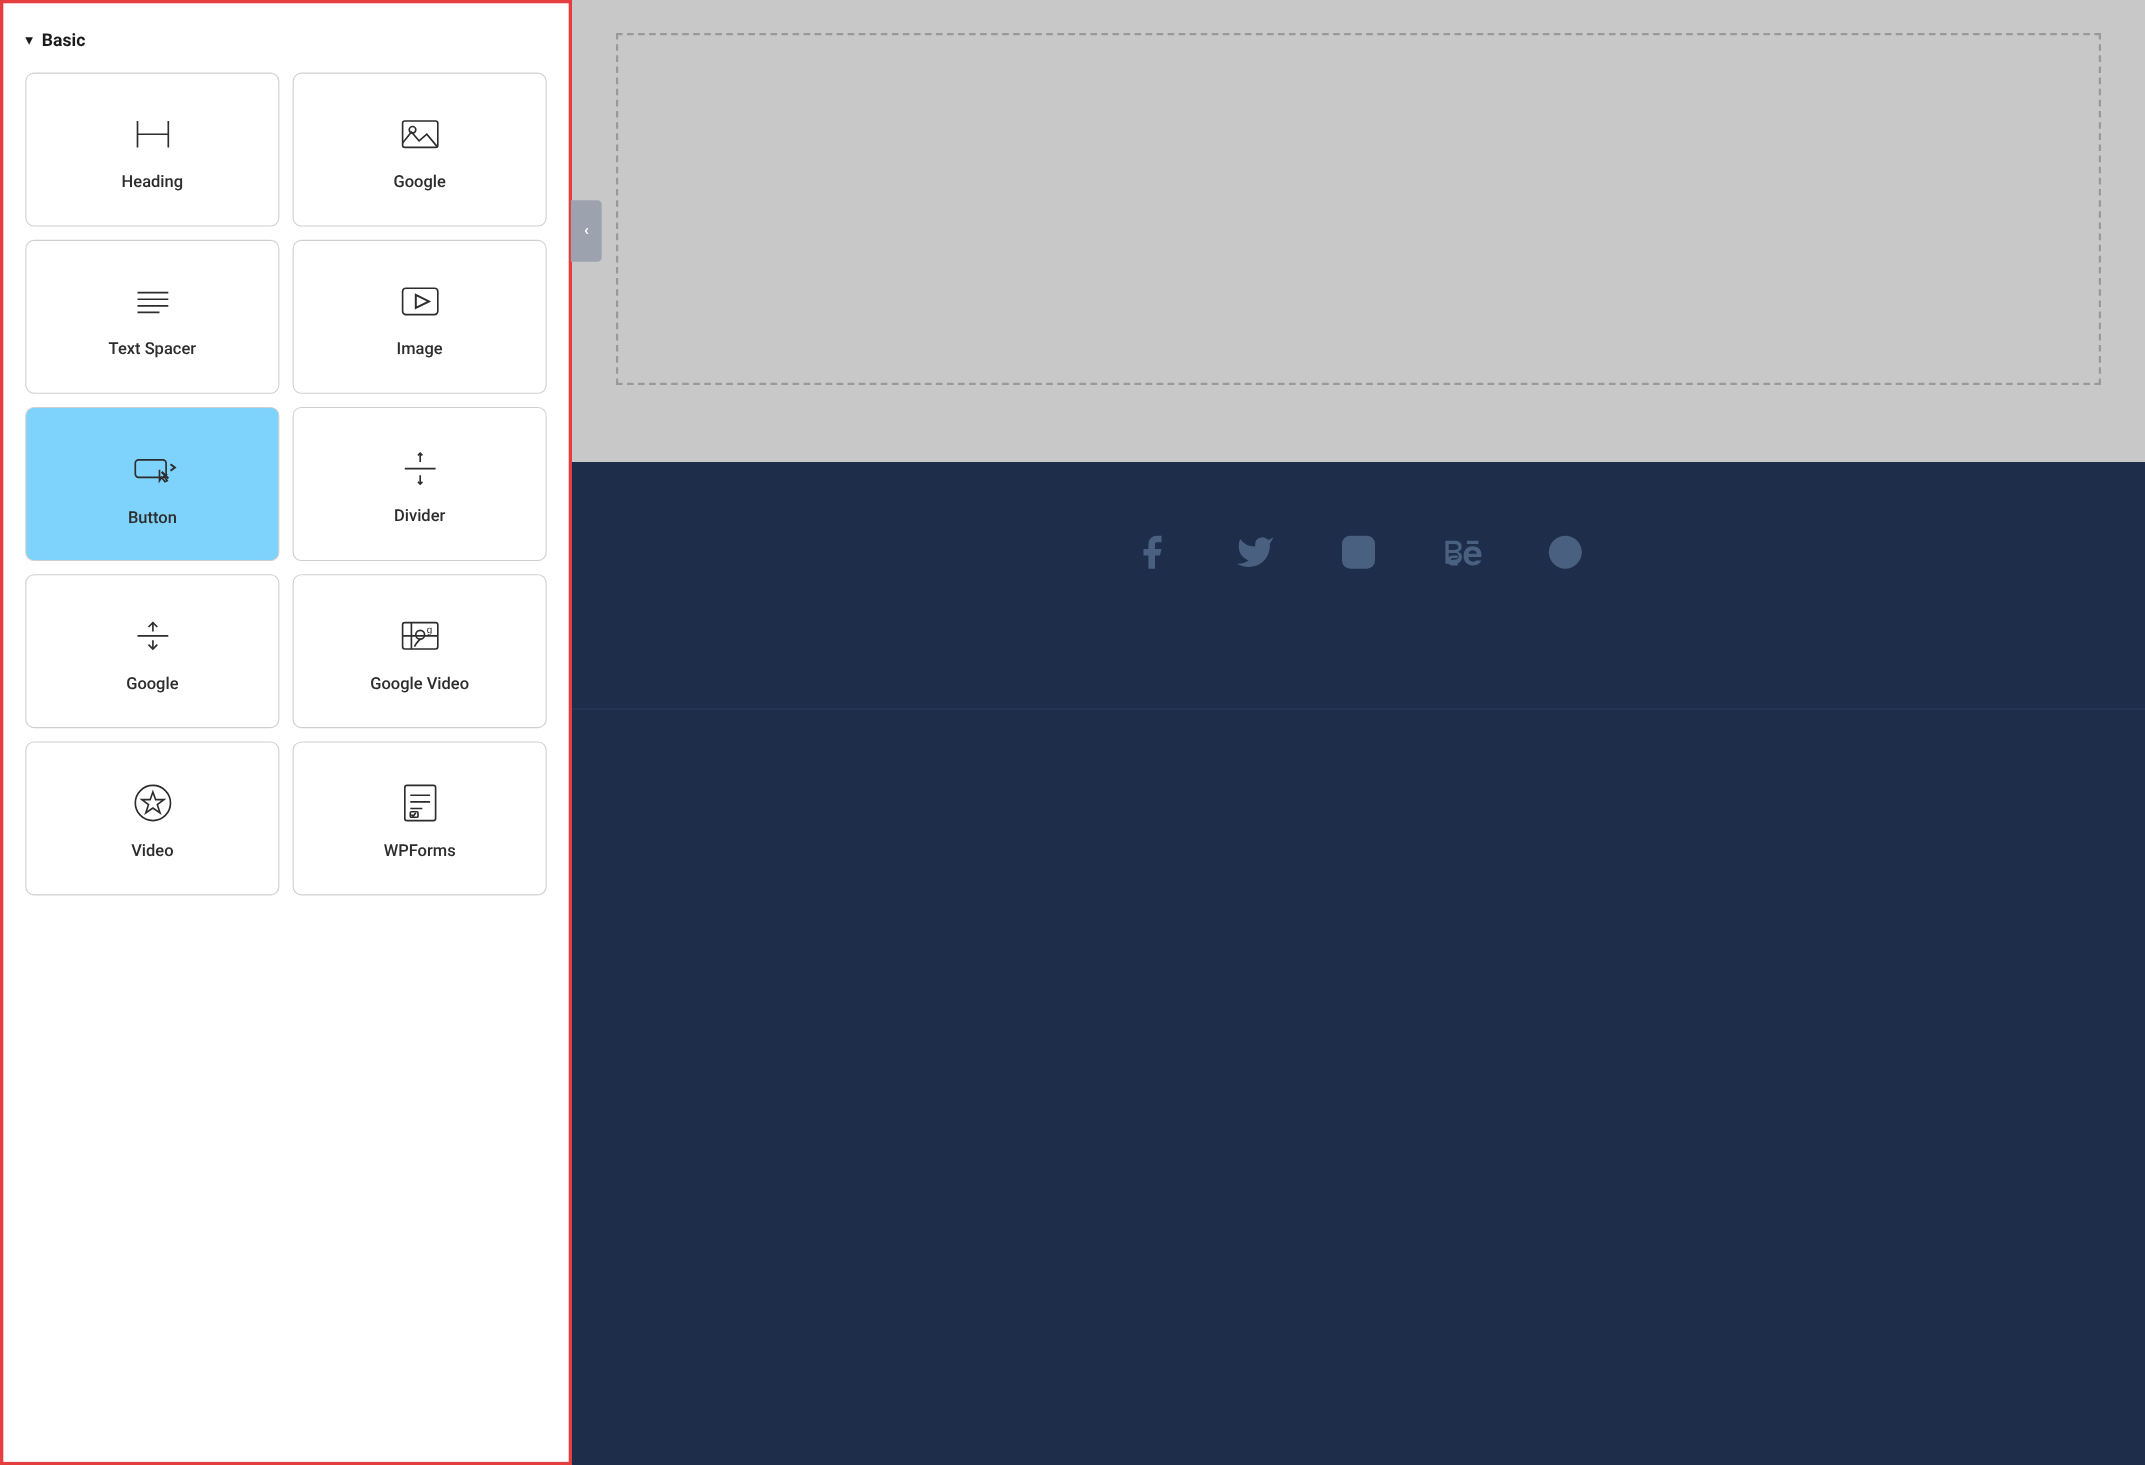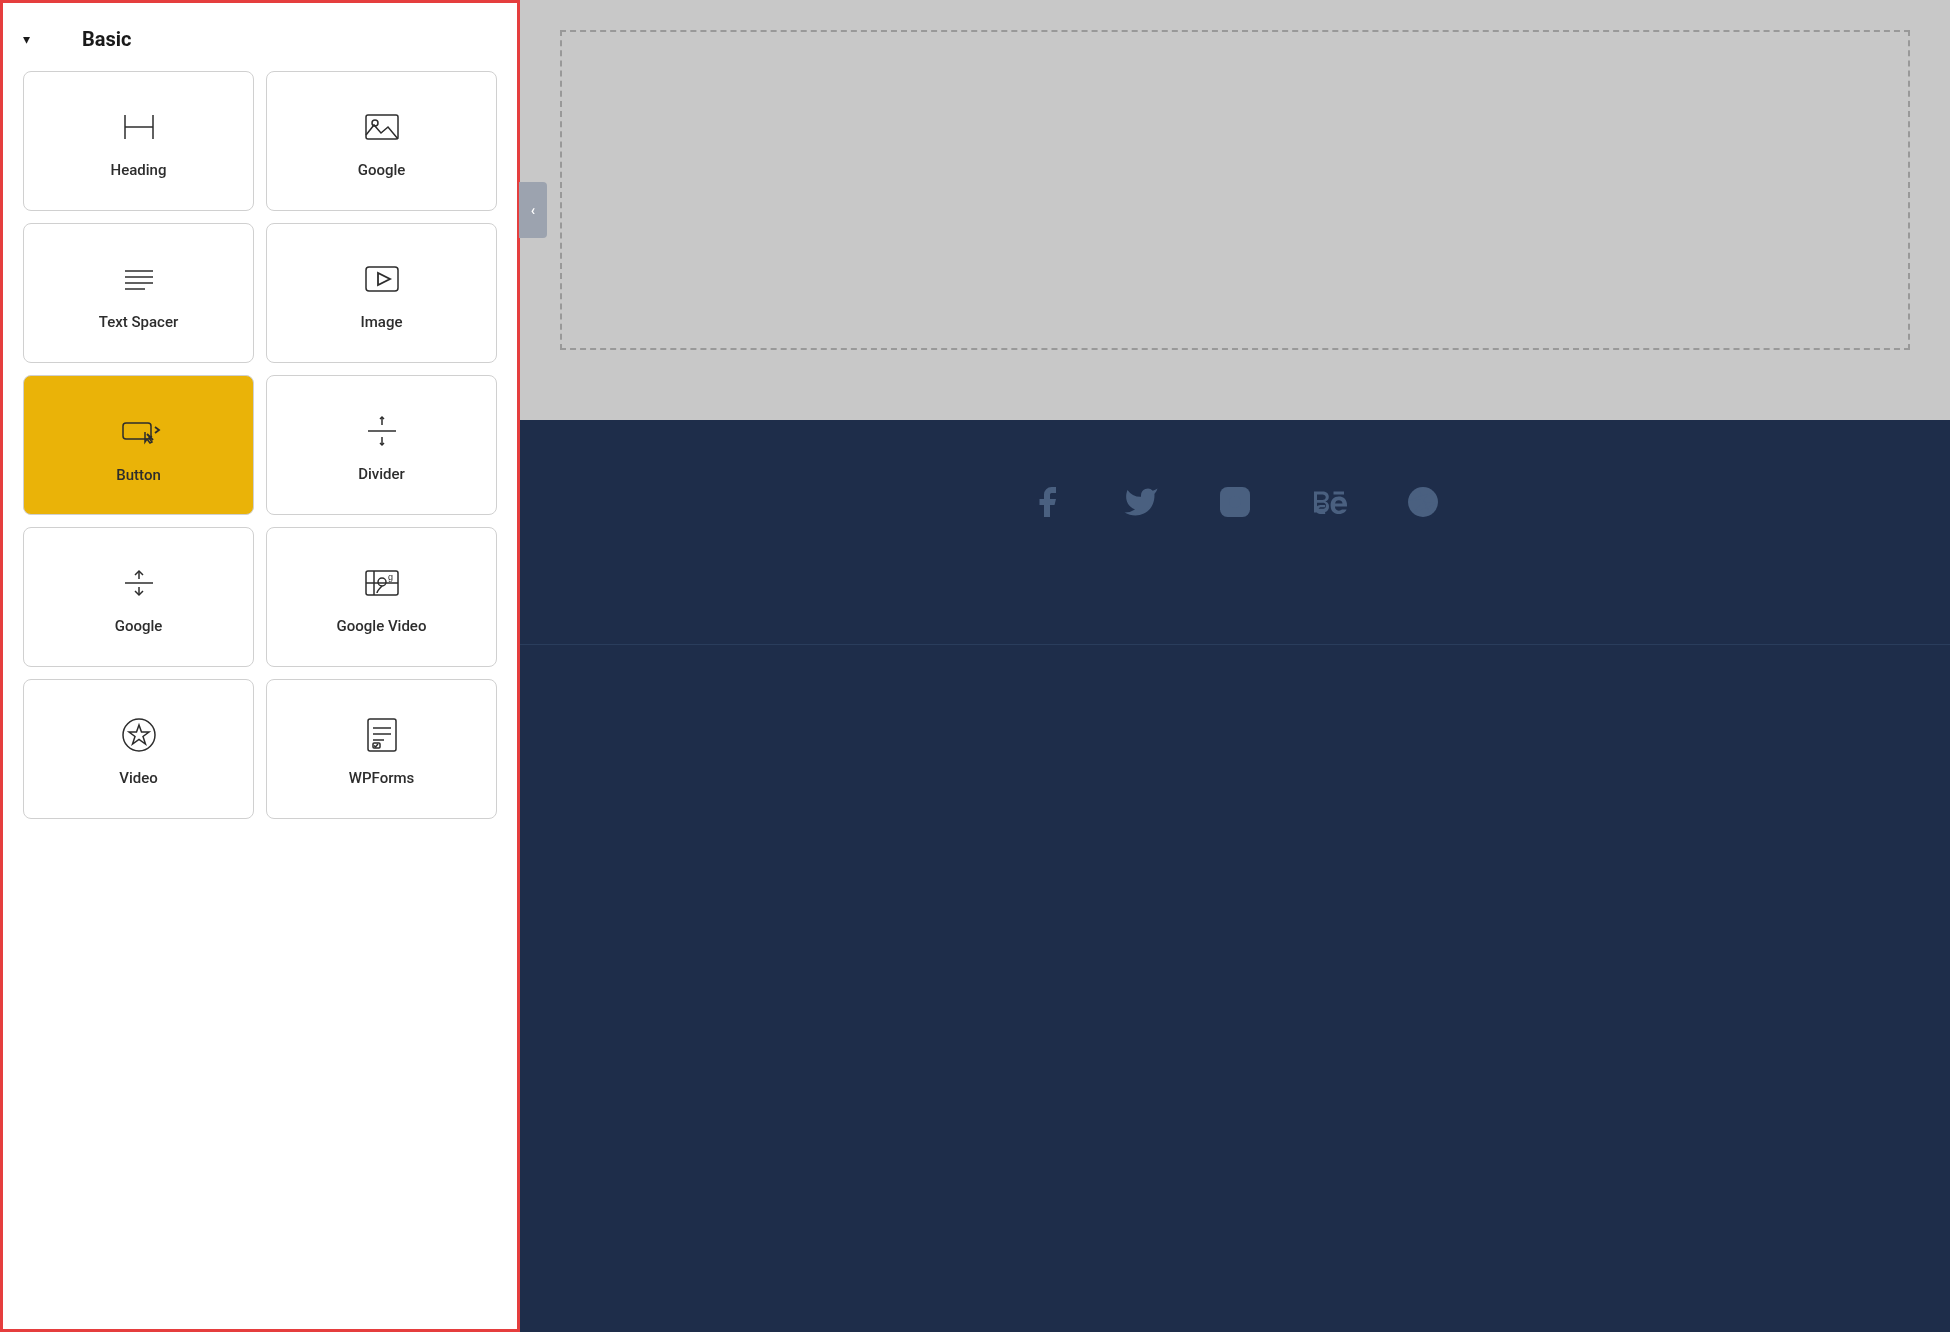--- a/index.html
+++ b/index.html
@@ -30,24 +30,23 @@
       gap: 8px;
       margin-bottom: 20px;
     }
 
     .section-header .arrow {
       font-size: 14px;
       color: #1a1a1a;
     }
 
     .section-title {
-      font-size: 20px;
+      font-size: 16px;
       font-weight: 700;
       color: #1a1a1a;
-      margin-left: 44px;
     }
 
     .widget-grid {
       display: grid;
       grid-template-columns: 1fr 1fr;
       gap: 12px;
     }
 
     .widget-item {
       background: #ffffff;
@@ -58,21 +57,21 @@
       flex-direction: column;
       align-items: center;
       justify-content: center;
       gap: 10px;
       cursor: pointer;
       transition: background 0.15s;
       min-height: 140px;
     }
 
     .widget-item.active {
-      background: #eab308;
+      background: #7dd3fc;
       gap: 12px;
     }
 
     .widget-icon {
       width: 48px;
       height: 48px;
       display: flex;
       align-items: center;
       justify-content: center;
     }

